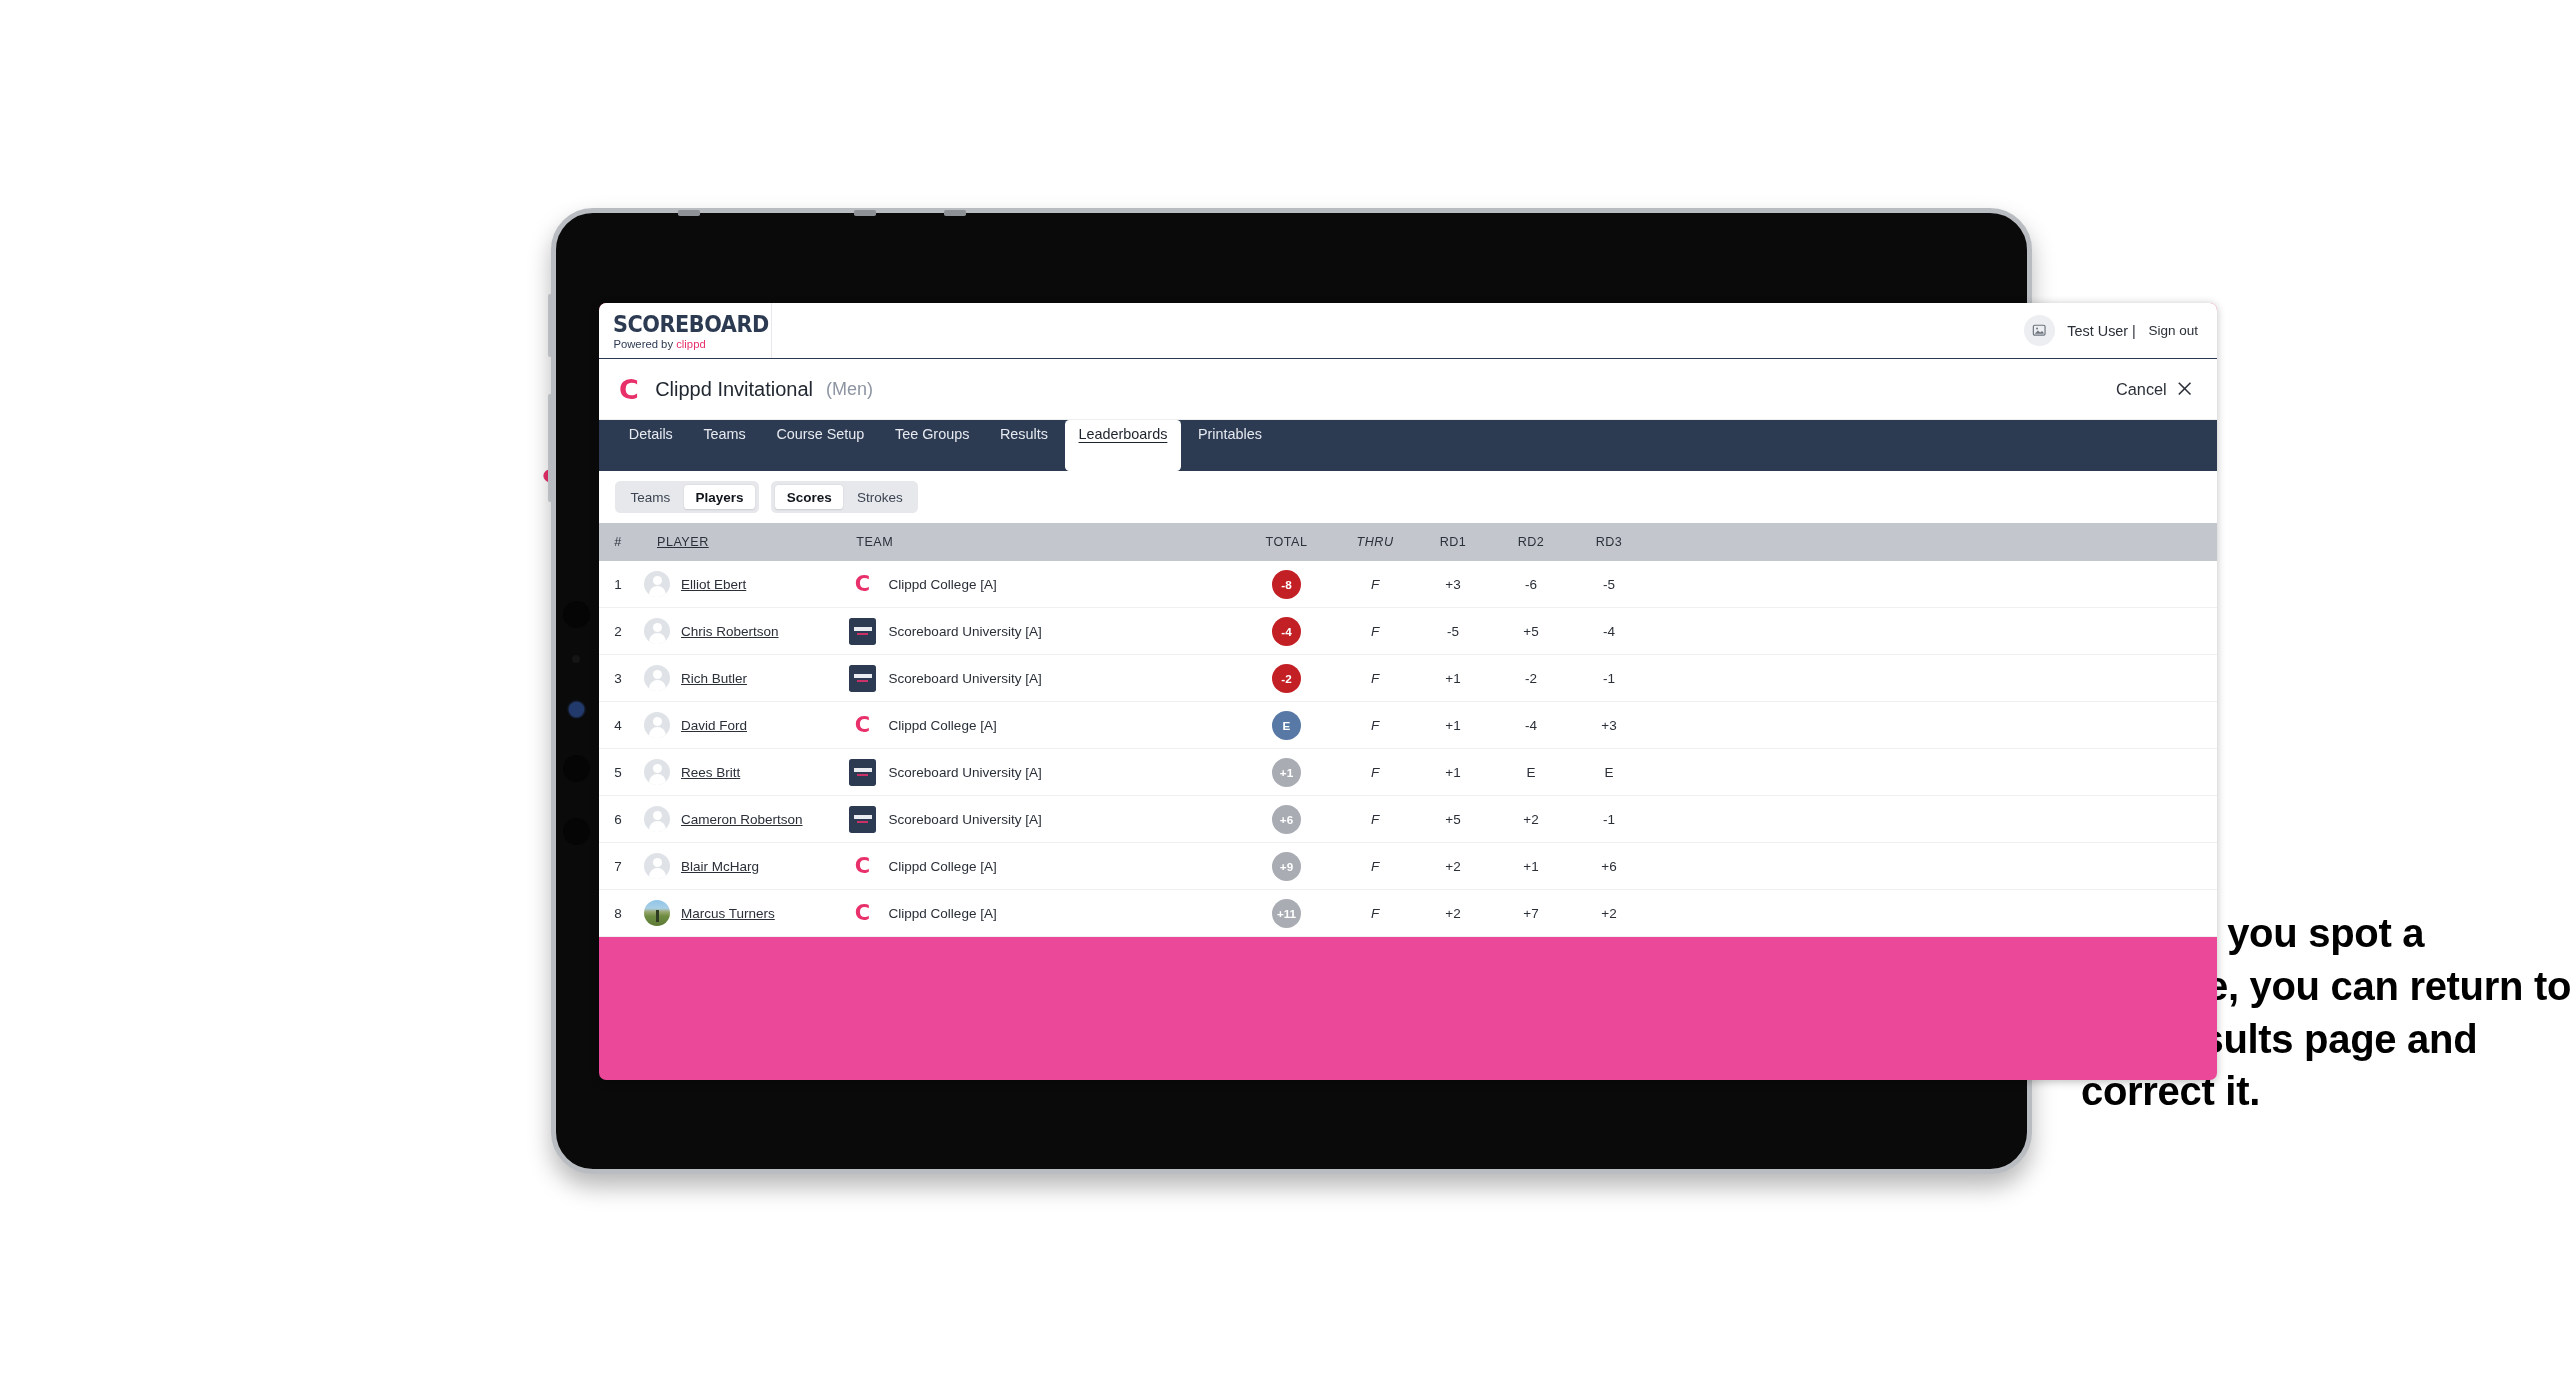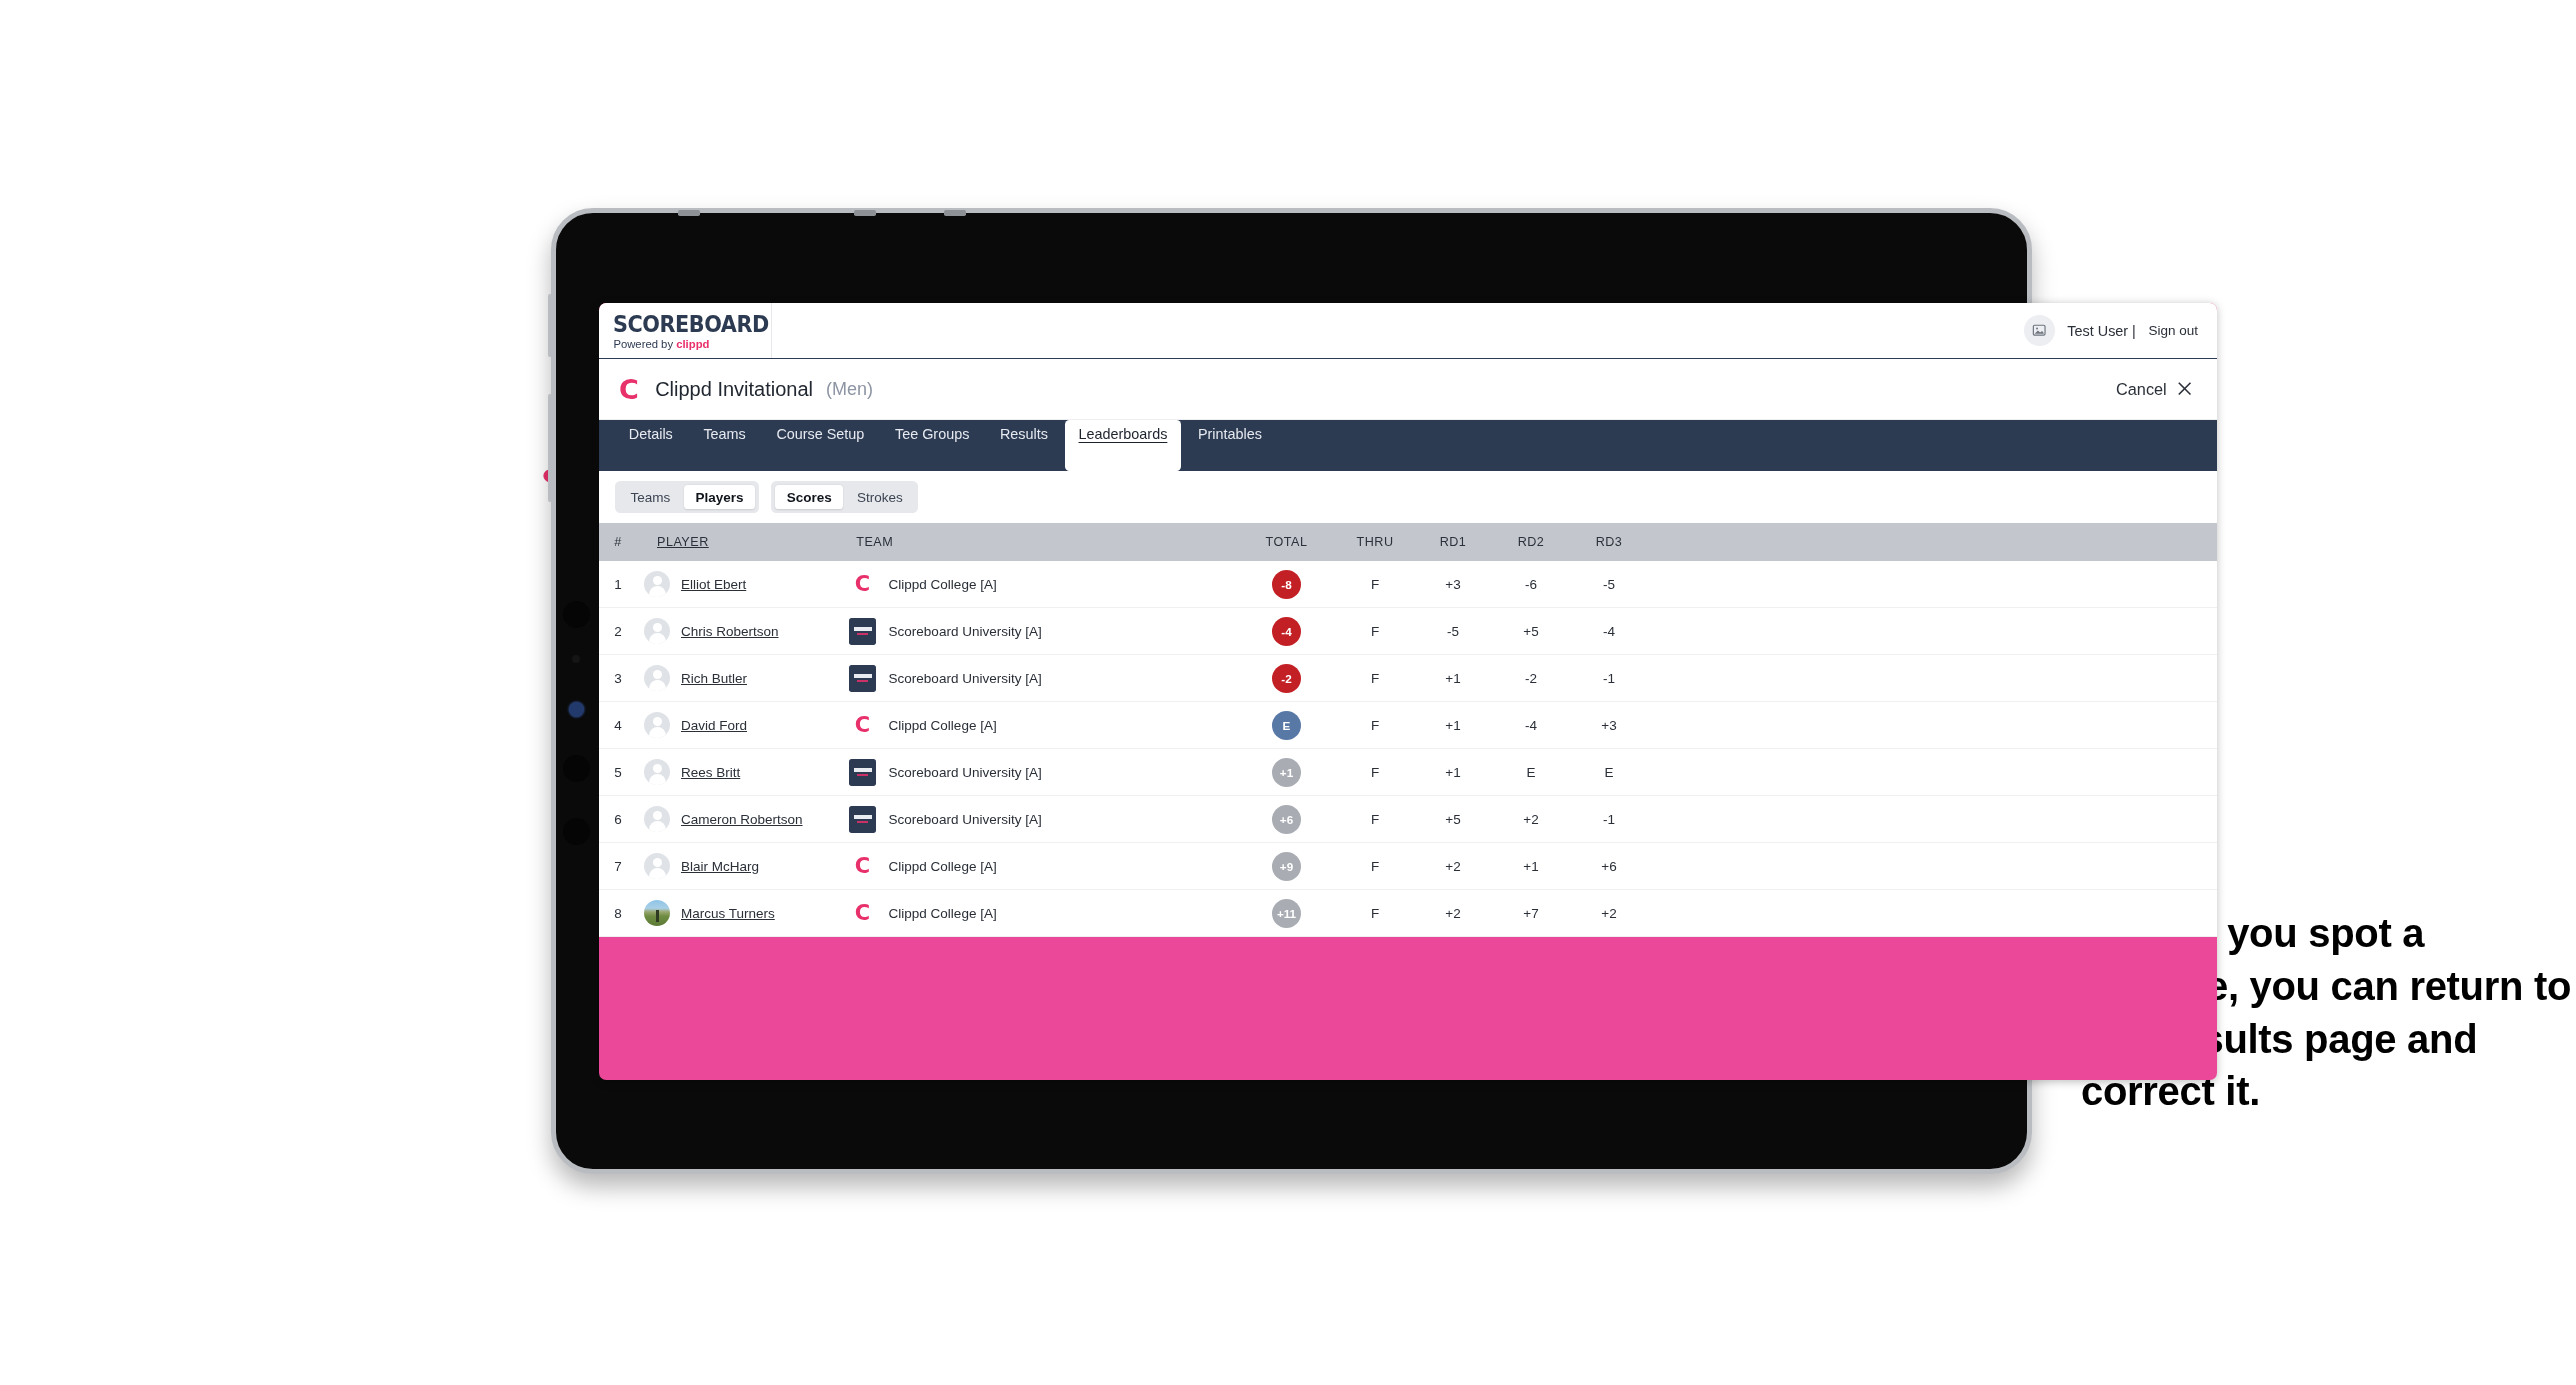--- a/index.html
+++ b/index.html
@@ -76,21 +76,21 @@
   .brand {
     width: 173px; display:flex; flex-direction:column; justify-content:center;
     padding-left: 14.4px; border-right:0.9px solid #e6e8ec;
   }
   .brand-name {
     font-family:"DejaVu Sans", sans-serif;
     font-weight:700; font-size:22.6px; letter-spacing:-0.5px;
     color:#2c3a52; transform: scaleX(0.92); transform-origin:left;
   }
   .brand-sub { font-size:11.3px; color:#2c3a52; margin-top:0.9px; }
-  .brand-sub .clippd { color:#e8306b; font-weight:700; }
+  .brand-sub .clippd { color:#e8306b; font-weight:400; }
 
   .topnav { display:flex; align-items:stretch; }
   .topnav-item {
     display:flex; align-items:center; padding:0 25px;
     font-size:17px; color:#252b35; letter-spacing:0.4px;
   }
   .topnav-item.active { border-bottom:3.6px solid #2c3a52; }
 
   .topbar-right {
     margin-left:auto; display:flex; align-items:center; gap:12.6px; padding-right:19px;
@@ -147,21 +147,21 @@
   }
   .row {
     height: 47px; display:flex; align-items:center;
     border-bottom:0.9px solid #eef0f2; font-size:13.5px; color:#2a2f38;
     background:#fff;
   }
   .c-rank { width:38px; text-align:center; flex:none; }
   .c-player { width:212px; flex:none; display:flex; align-items:center; gap:10.8px; padding-left:7.2px;text-decoration:underline; }
   .c-team { width:388px; flex:none; display:flex; align-items:center; gap:12.6px; }
   .c-total { width:99px; flex:none; display:flex; align-items:center; justify-content:center; }
-  .c-thru { width:78px; flex:none; text-align:center; }
+  .c-thru { width:78px; flex:none; text-align:center;font-style:italic; }
   .c-rd { width:78px; flex:none; text-align:center; }
 
   .thead .c-player, .thead .c-team { padding-left:7.2px; display:block; }
   .thead .c-player { padding-left:20px; }
 
   .pavatar {
     width:26px; height:26px; border-radius:50%; background:#dfe2e6;
     flex:none; overflow:hidden; position:relative;
   }
   .pavatar .head { position:absolute; left:50%; top:4.5px; width:9px; height:9px;

